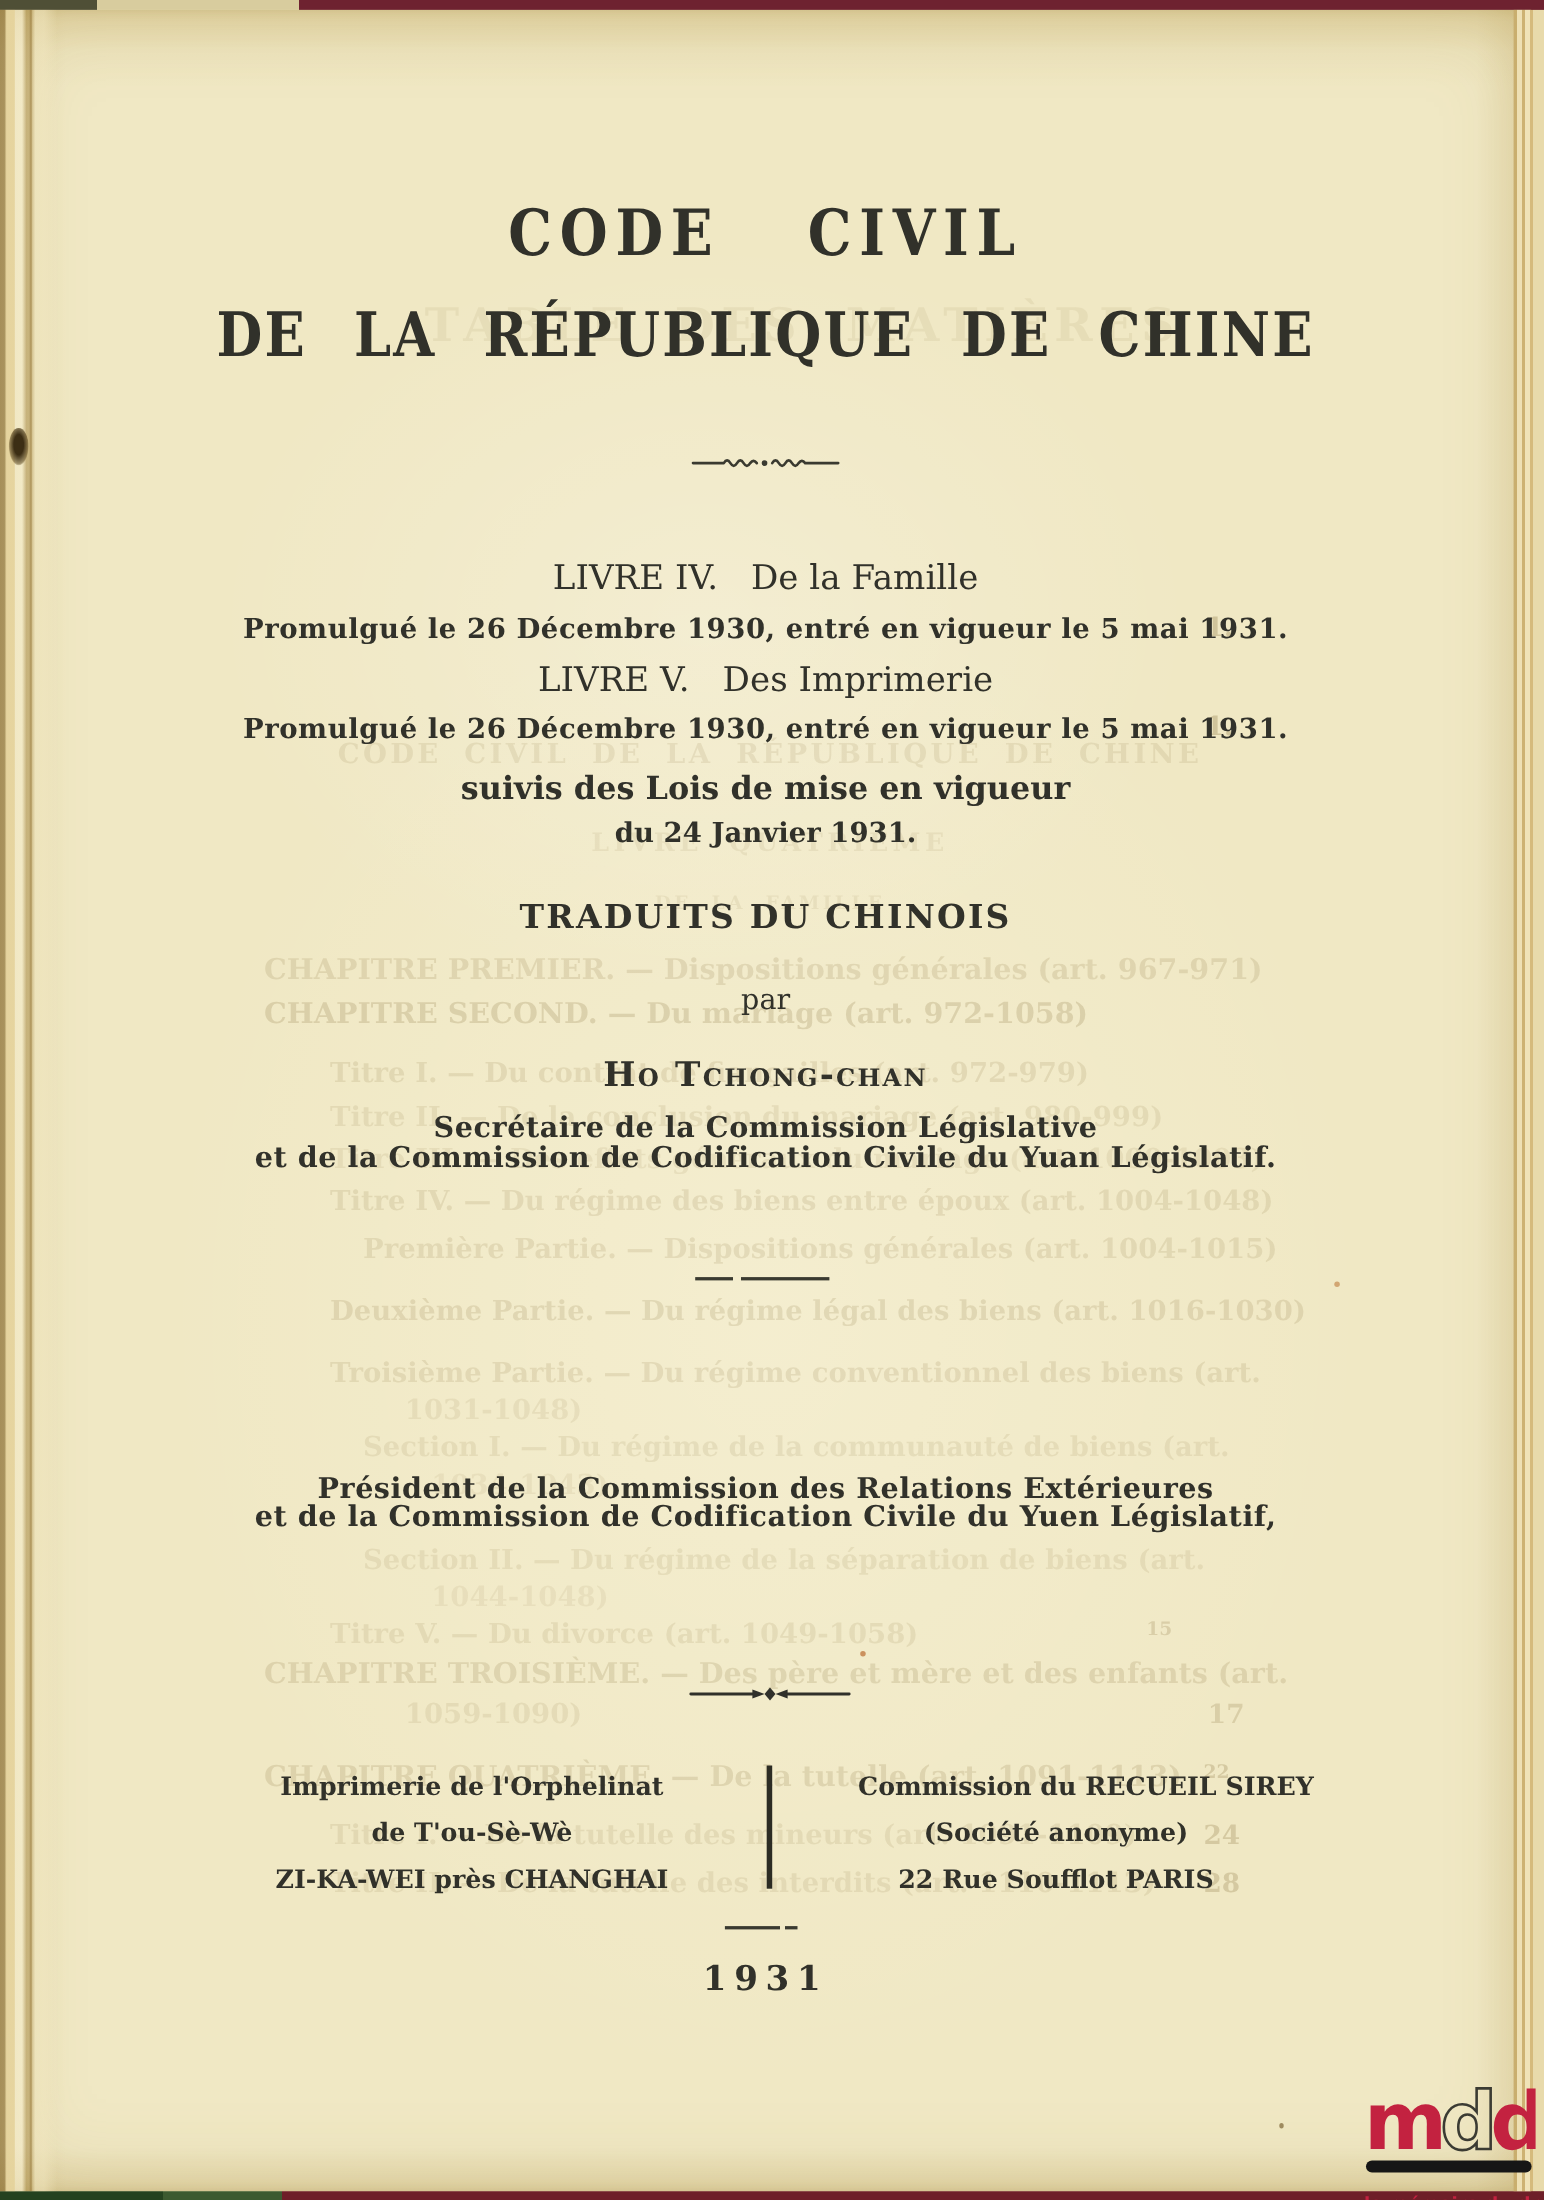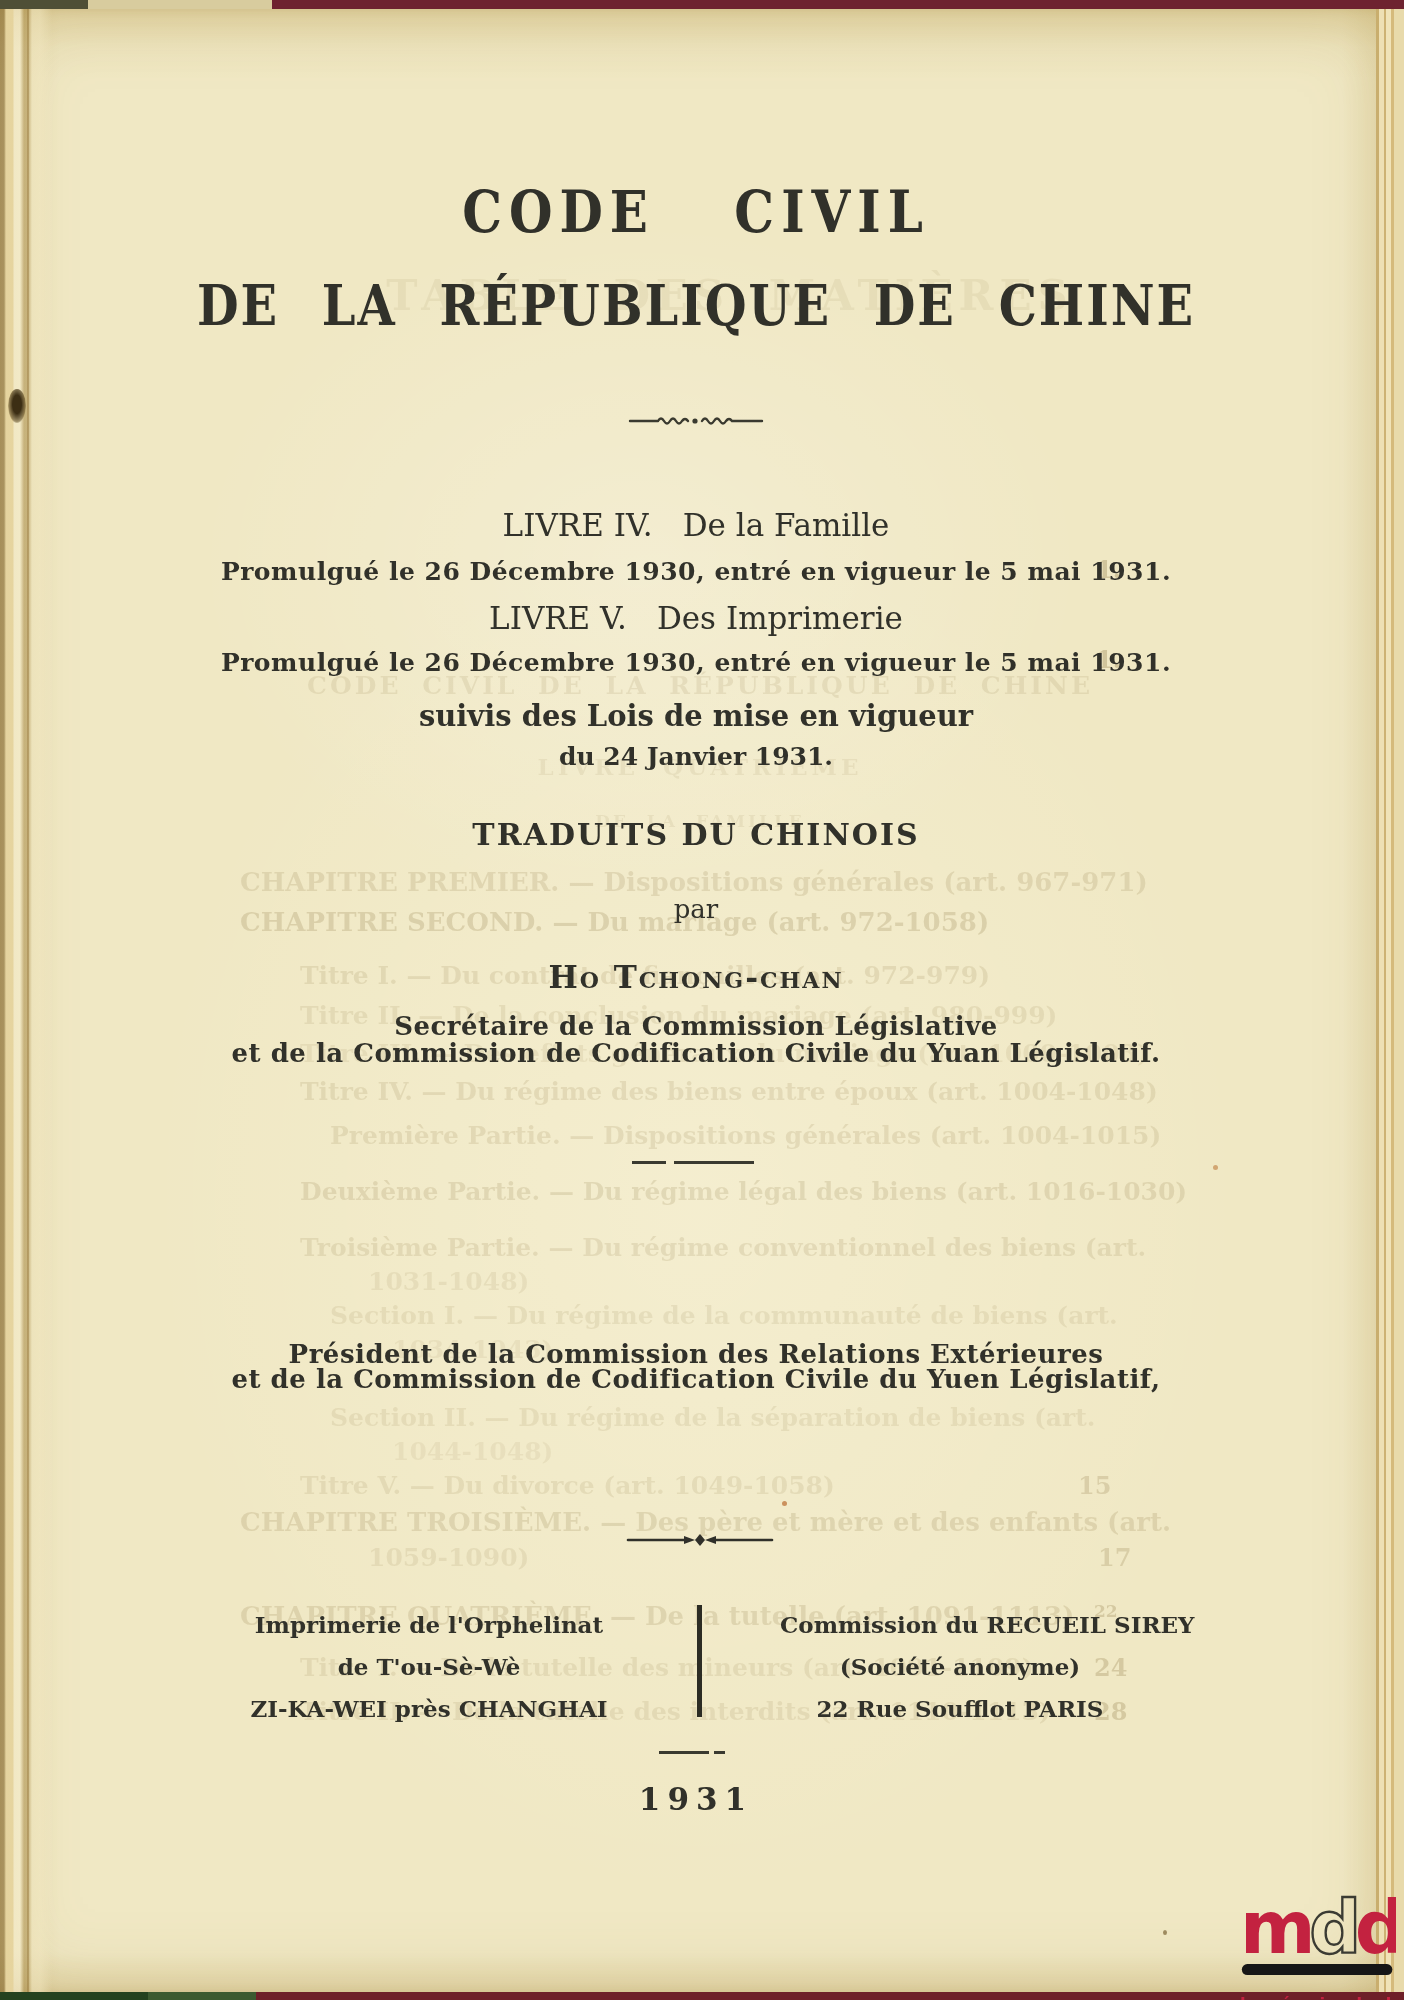--- a/index.html
+++ b/index.html
@@ -112,21 +112,21 @@
         <div class="ghost-line" style="left: 300px; top: 1068px; font-size: 25px; opacity: 0.15;">Titre IV. — Du régime des biens entre époux (art. 1004-1048)</div>
         <div class="ghost-line" style="left: 330px; top: 1112px; font-size: 25px; opacity: 0.15;">Première Partie. — Dispositions générales (art. 1004-1015)</div>
         <div class="ghost-line" style="left: 300px; top: 1168px; font-size: 25px; opacity: 0.17;">Deuxième Partie. — Du régime légal des biens (art. 1016-1030)</div>
         <div class="ghost-line" style="left: 300px; top: 1224px; font-size: 25px; opacity: 0.15;">Troisième Partie. — Du régime conventionnel des biens (art.</div>
         <div class="ghost-line" style="left: 368px; top: 1258px; font-size: 25px; opacity: 0.11;">1031-1048)</div>
         <div class="ghost-line" style="left: 330px; top: 1292px; font-size: 25px; opacity: 0.12;">Section I. — Du régime de la communauté de biens (art.</div>
         <div class="ghost-line" style="left: 392px; top: 1326px; font-size: 25px; opacity: 0.09;">1034-1043)</div>
         <div class="ghost-line" style="left: 330px; top: 1394px; font-size: 25px; opacity: 0.12;">Section II. — Du régime de la séparation de biens (art.</div>
         <div class="ghost-line" style="left: 392px; top: 1428px; font-size: 25px; opacity: 0.09;">1044-1048)</div>
         <div class="ghost-line" style="left: 300px; top: 1462px; font-size: 25px; opacity: 0.13;">Titre V. — Du divorce (art. 1049-1058)</div>
-        <div class="ghost-line" style="left: 1078px; top: 1462px; font-size: 24px; opacity: 0.22;">15</div>
+        <div class="ghost-line" style="left: 1042px; top: 1462px; font-size: 17px; opacity: 0.22;">15</div>
         <div class="ghost-line" style="left: 240px; top: 1498px; font-size: 26px; opacity: 0.18;">CHAPITRE TROISIÈME. — Des père et mère et des enfants (art.</div>
         <div class="ghost-line" style="left: 368px; top: 1534px; font-size: 25px; opacity: 0.12;">1059-1090)</div>
         <div class="ghost-line" style="left: 1098px; top: 1534px; font-size: 24px; opacity: 0.22;">17</div>
         <div class="ghost-line" style="left: 240px; top: 1592px; font-size: 26px; opacity: 0.18;">CHAPITRE QUATRIÈME. — De la tutelle (art. 1091-1113)</div>
         <div class="ghost-line" style="left: 1094px; top: 1592px; font-size: 17px; opacity: 0.26;">22</div>
         <div class="ghost-line" style="left: 300px; top: 1644px; font-size: 25px; opacity: 0.13;">Titre I. — De la tutelle des mineurs (art. 1091-1109)</div>
         <div class="ghost-line" style="left: 1094px; top: 1644px; font-size: 24px; opacity: 0.26;">24</div>
         <div class="ghost-line" style="left: 300px; top: 1688px; font-size: 25px; opacity: 0.13;">Titre II. — De la tutelle des interdits (art. 1110-1113)</div>
         <div class="ghost-line" style="left: 1094px; top: 1688px; font-size: 24px; opacity: 0.26;">28</div>
       </div>

